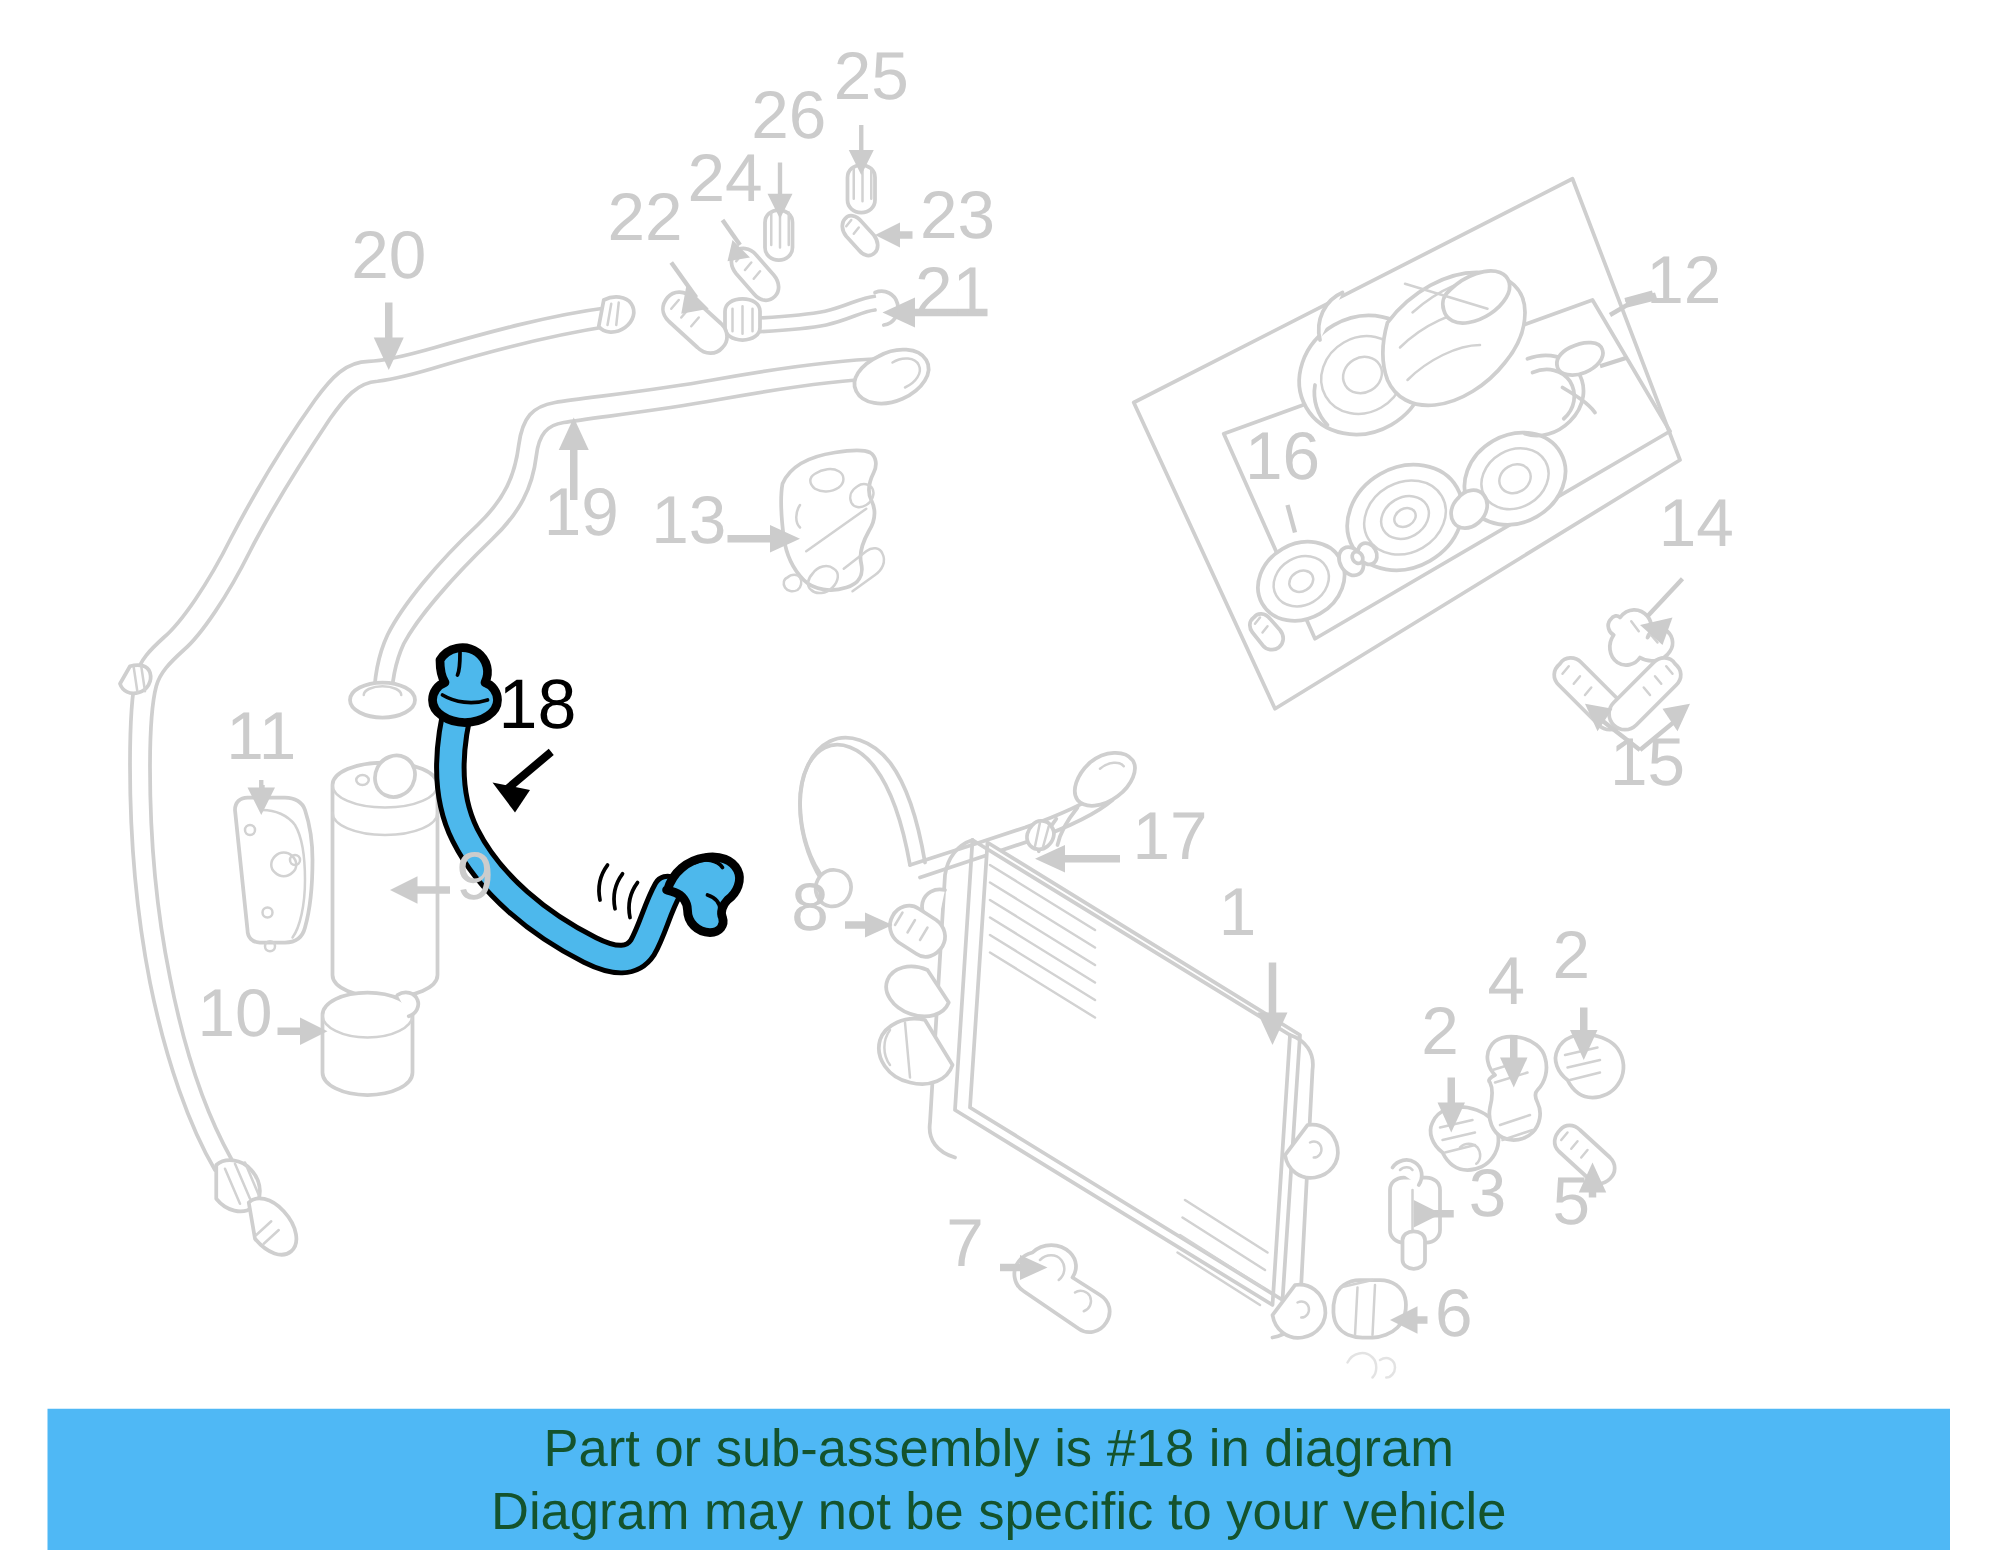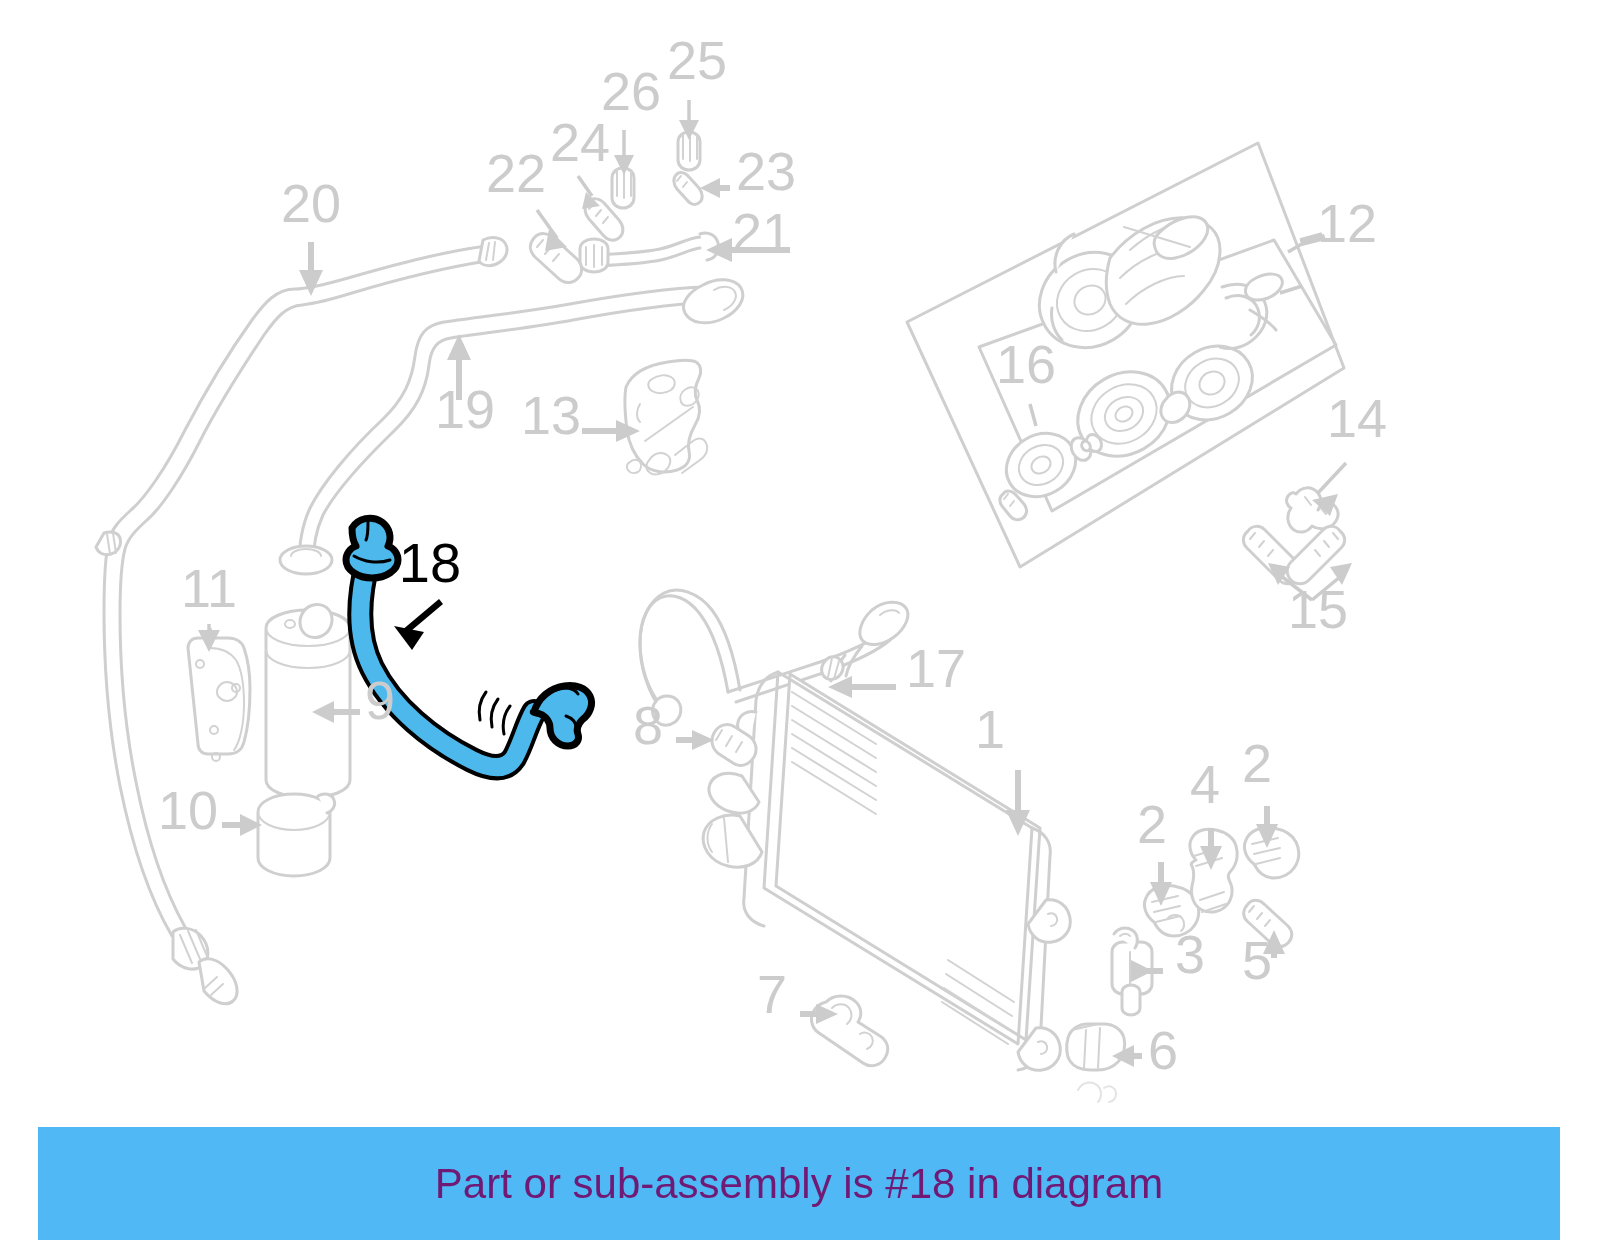--- a/index.html
+++ b/index.html
@@ -28,21 +28,21 @@
   .num-hl{font-family:"Liberation Sans", sans-serif;fill:#000000;font-size:56px;}
 
   
   #callout-banner{
     position:absolute;left:38px;top:1127px;width:1522px;height:113px;
     background:#4fb8f5;
     display:flex;flex-direction:column;align-items:center;justify-content:center;
     box-sizing:border-box;
   }
   #callout-banner .bline{
-    color:#701a75;font-family:"Liberation Sans", sans-serif;
+    color:#14532d;font-family:"Liberation Sans", sans-serif;
     font-size:42px;line-height:50px;white-space:nowrap;letter-spacing:0px;
   }
 </style>
 </head>
 <body>
 
 <div id="diagram-root">
 
   <svg class="canvas" viewBox="0 0 1600 1249">
 
@@ -478,15 +478,16 @@
 
     <g>
       <path fill="#000000" d="M443,604 l-38,32 l-4,-5 l38,-32 z"></path>
       <path fill="#000000" d="M394,626 l30,6 l-12,18 z"></path>
     </g>
 
   </svg>
 
   <div id="callout-banner">
     <div class="bline">Part or sub-assembly is #18 in diagram</div>
+    <div class="bline">Diagram may not be specific to your vehicle</div>
   </div>
 
 </div>
 
 </body></html>

